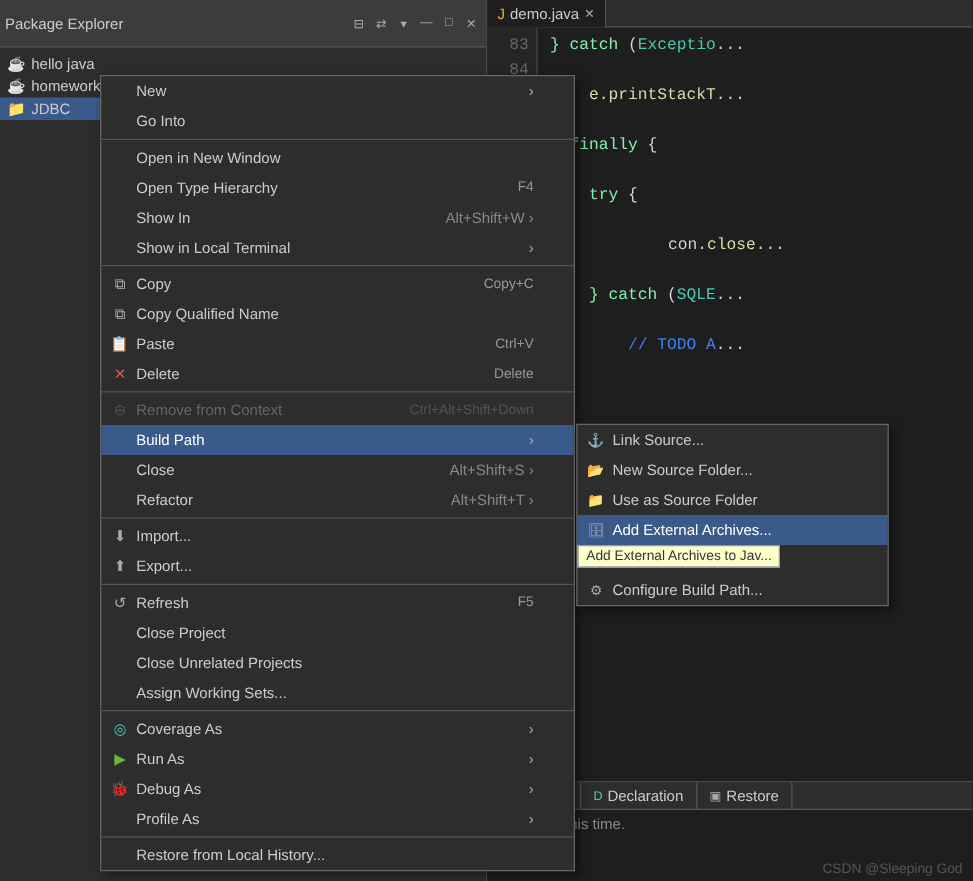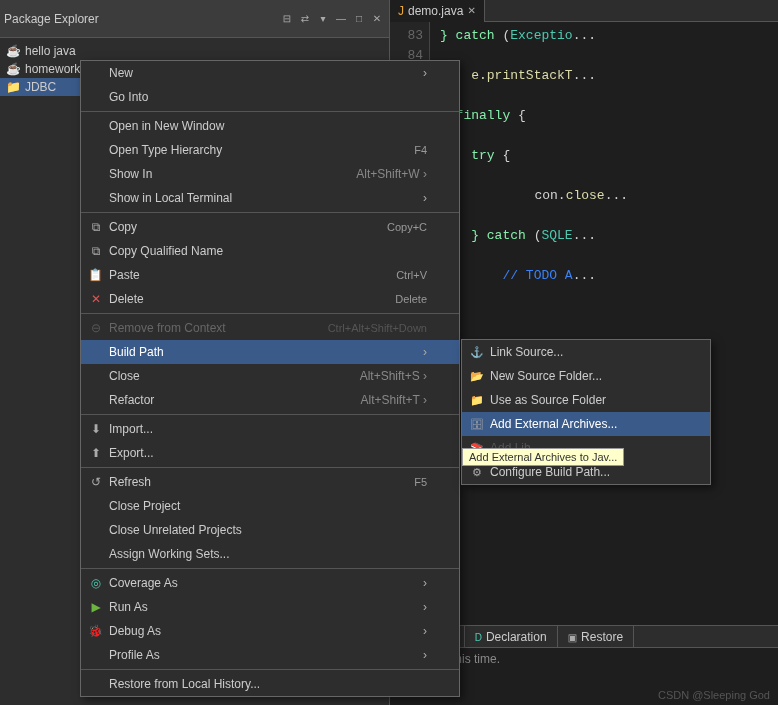--- a/index.html
+++ b/index.html
@@ -181,21 +181,21 @@
       font-size: 11px;
     }
 
     .tooltip {
       position: absolute;
       background: #ffffcc;
       color: #333;
       border: 1px solid #999;
       padding: 2px 6px;
       font-size: 11px;
-      top: 36px;
+      top: 24px;
       left: 0;
       white-space: nowrap;
       z-index: 102;
     }
 
     
     .code-editor {
       position: absolute;
       top: 0;
       left: 390px;

